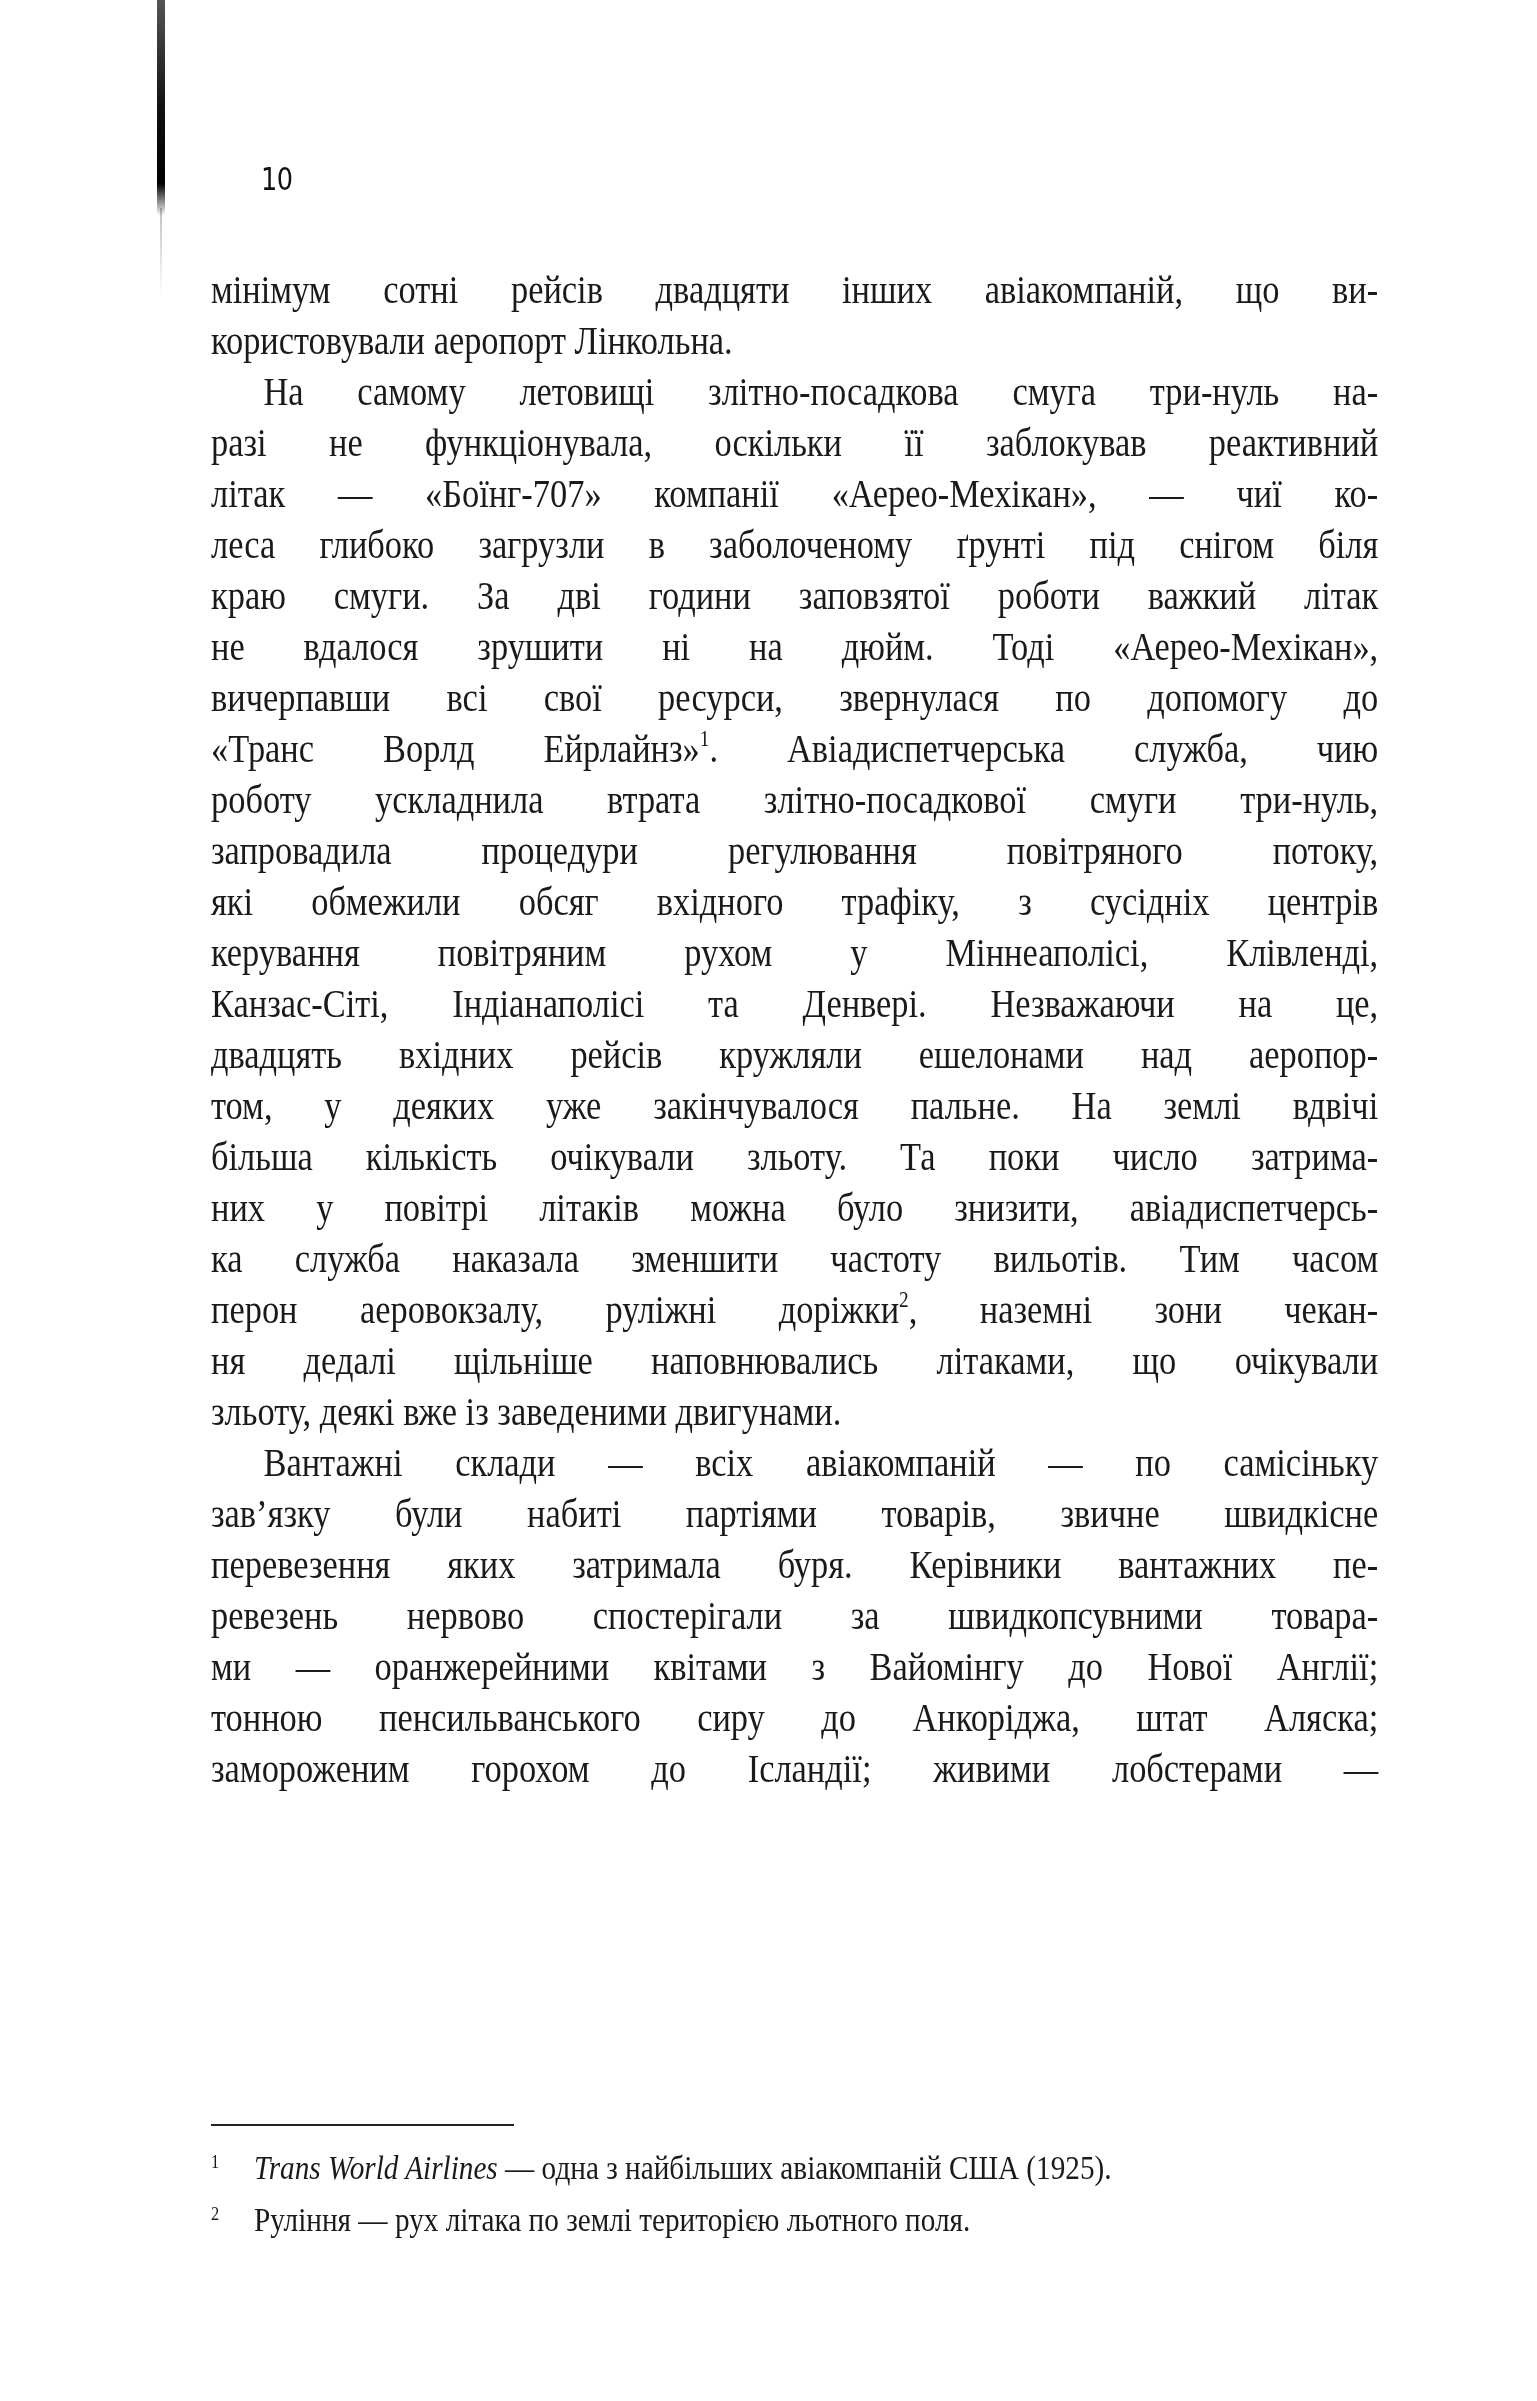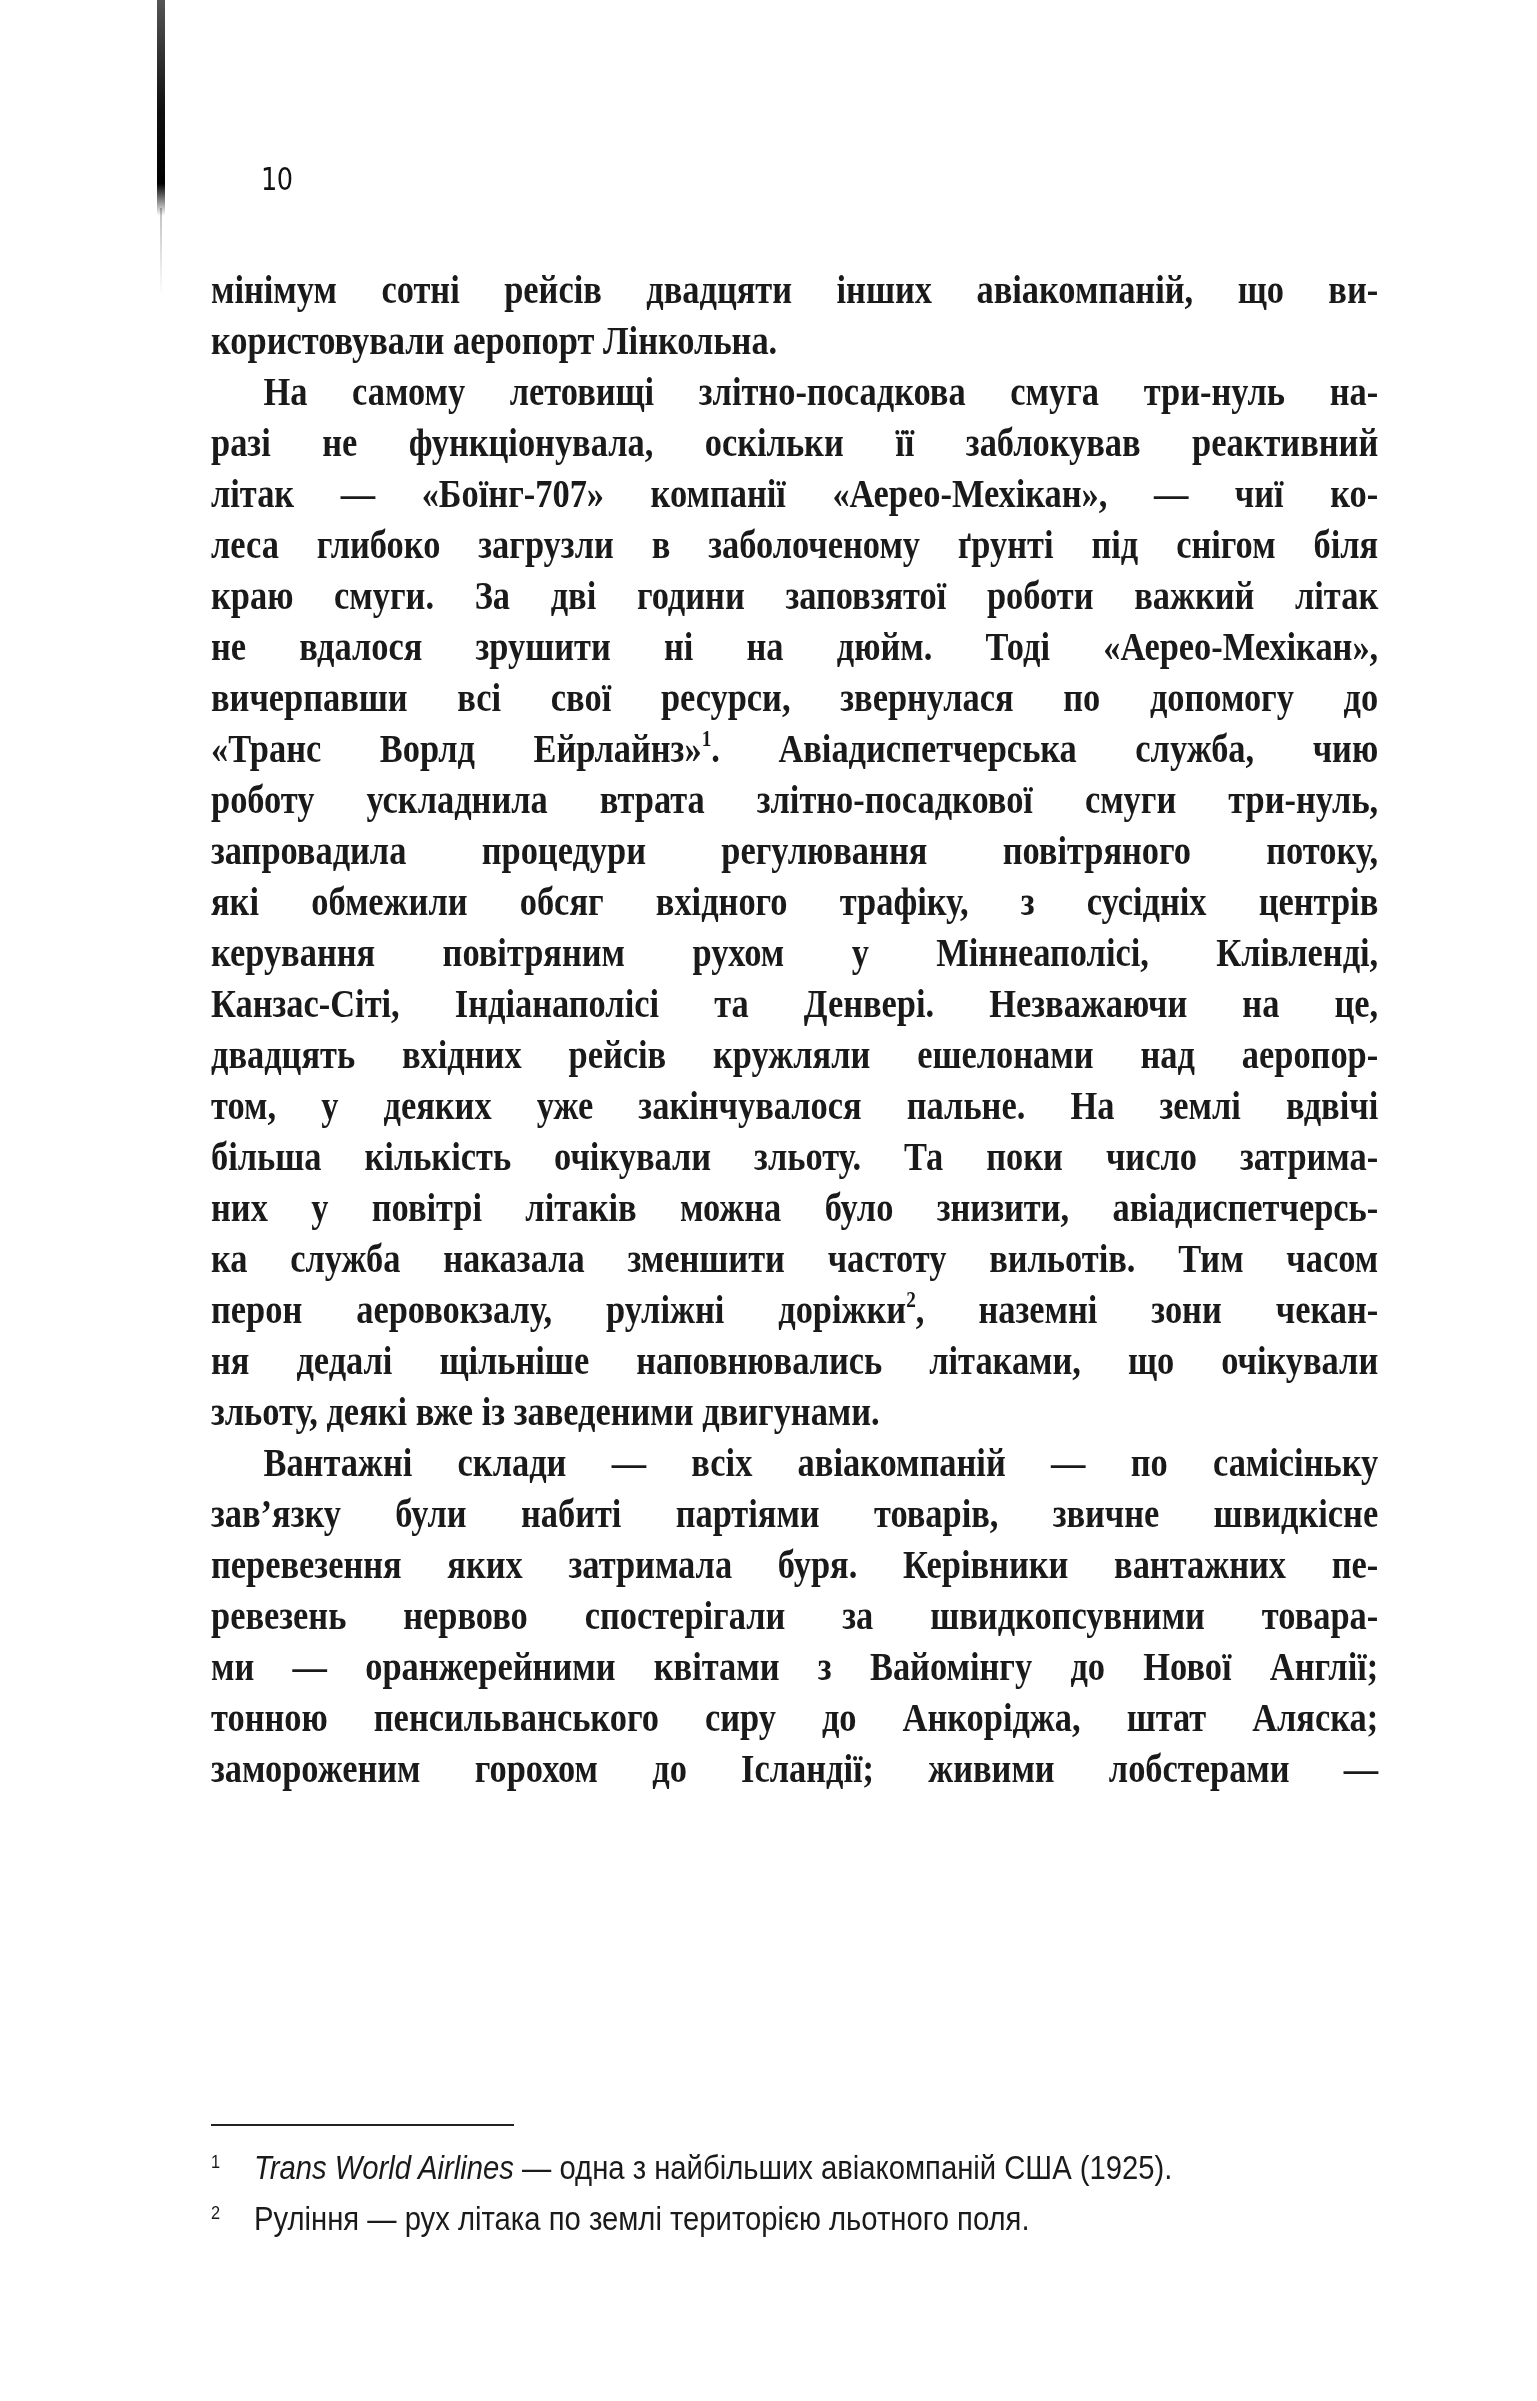--- a/index.html
+++ b/index.html
@@ -15,35 +15,34 @@
   }
   .page-number {
     position: absolute; left: 261px; top: 160px;
     font-family: "DejaVu Sans", sans-serif; font-size: 32px; color: #111;
     letter-spacing: -0.8px; transform: scaleX(0.8); transform-origin: left;
   }
   .body-text {
     position: absolute; left: 211px; top: 264px; width: 1167px;
     font-family: "Liberation Serif", serif; font-size: 40px; line-height: 51px;
     color: #1a1a1a;
-    font-weight: bold;
   }
   .line {
     display: block; white-space: nowrap; text-align: justify; text-align-last: justify;
     height: 51px; transform: scaleX(0.86); transform-origin: left; width: 116.3%;
   }
   .line.last { text-align-last: left; }
   .line.indent { padding-left: 61px; box-sizing: border-box; }
   sup { font-size: 22.4px; line-height: 0; vertical-align: 16px; }
   .footnote-rule {
     position: absolute; left: 211px; top: 2124px; width: 303px; height: 2.4px; background: #222;
   }
   .footnotes {
     position: absolute; left: 211px; top: 2139px; width: 1177px;
-    font-family: Liberation Sans, sans-serif; font-size: 34px; line-height: 46px; color: #1a1a1a;
+    font-family: Liberation Serif, serif; font-size: 34px; line-height: 46px; color: #1a1a1a;
   }
   .fn { display: block; white-space: nowrap; transform: scaleX(0.86); transform-origin: left; }
   .fn-num { display: inline-block; width: 50px; font-size: 19px; vertical-align: 11.2px; }
   .fn-italic { font-style: italic; }
 </style>
 </head>
 <body>
 
 <div class="spine"></div>
 <div class="spine-fade"></div>

